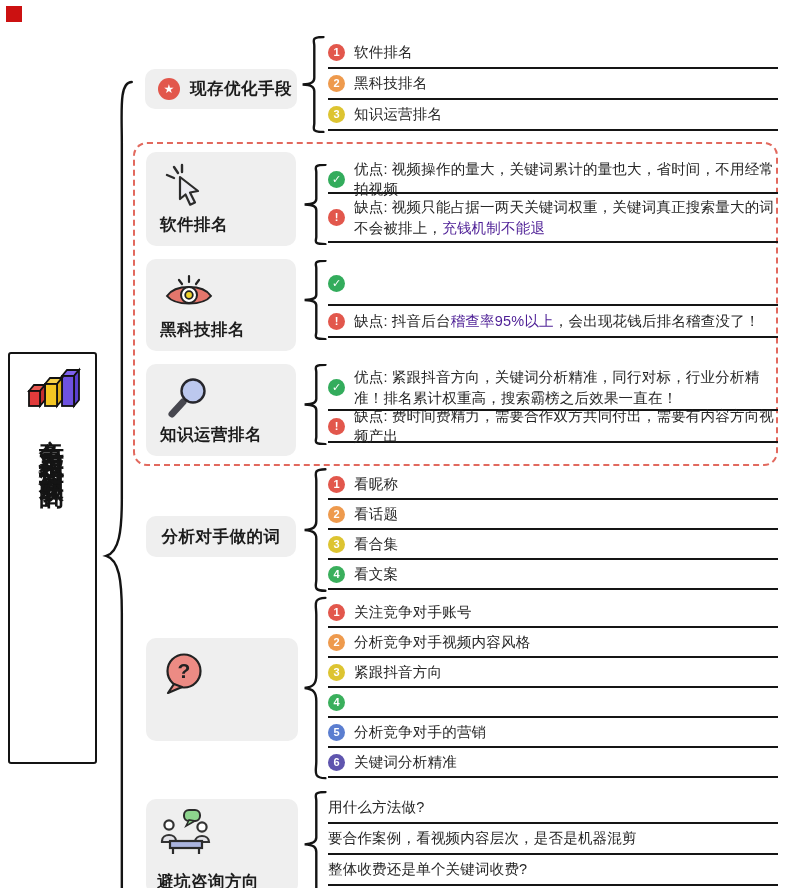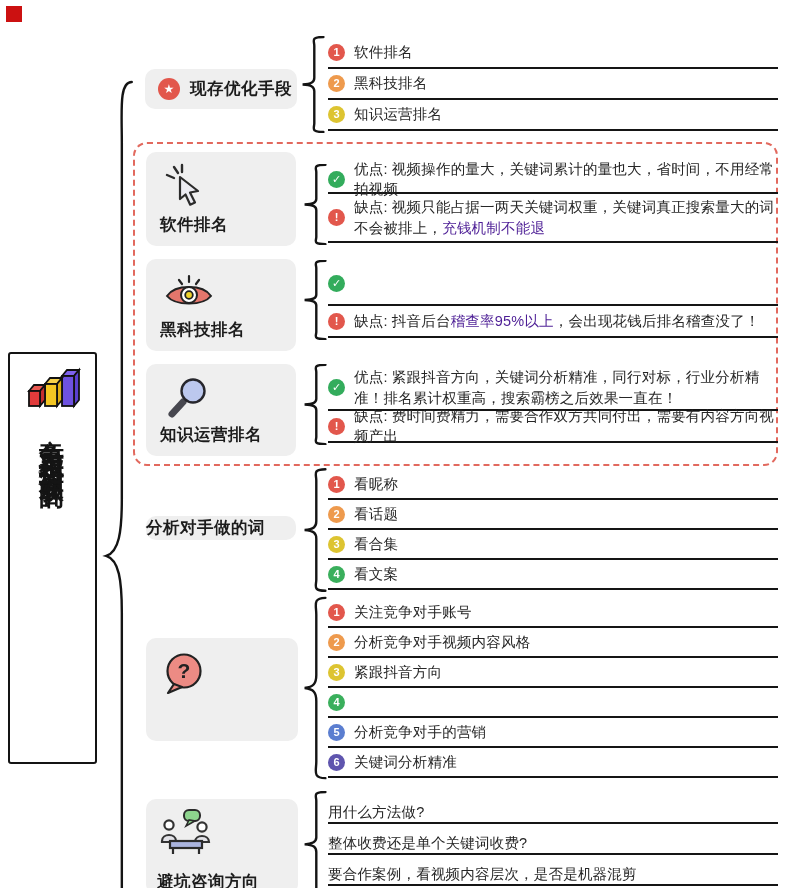--- a/index.html
+++ b/index.html
@@ -23,21 +23,21 @@
   .brace path { fill:none; stroke:#141414; stroke-width:2.4; stroke-linecap:round; vector-effect:non-scaling-stroke; }
 
   
   .node { position:absolute; background:#efefef; border-radius:10px; }
   .node .label { font-size:16.5px; font-weight:700; color:#1c1c1c; letter-spacing:0.5px; }
   .icon-node .label { position:absolute; left:14px; bottom:10px; }
   .n1 { left:145px; top:69px; width:152px; height:40px; display:flex; align-items:center; padding-left:13px; gap:10px; }
   .n2 { left:146px; top:152px; width:150px; height:94px; }
   .n3 { left:146px; top:259px; width:150px; height:92px; }
   .n4 { left:146px; top:364px; width:150px; height:92px; }
-  .n5 { left:146px; top:516px; width:150px; height:24px; display:flex; align-items:center; }
+  .n5 { left:146px; top:516px; width:150px; height:41px; display:flex; align-items:center; justify-content:center; }
   .n6 { left:146px; top:638px; width:152px; height:103px; }
   .n6 .label { left:9px; bottom:9px; letter-spacing:0; }
   .n7 { left:146px; top:799px; width:152px; height:95px; }
   .n7 .label { left:11px; top:72px; bottom:auto; }
   .node-icon { position:absolute; }
 
   .dashed-box { position:absolute; left:133px; top:142px; width:645px; height:324px;
                 border:2px dashed #e2695e; border-radius:14px; }
 
   
@@ -47,21 +47,21 @@
          display:flex; align-items:center; justify-content:center; line-height:1; }
   .txt { font-size:14.5px; line-height:20.5px; color:#262626; letter-spacing:0.2px; }
   .red { color:#4c1d95; }
 
   .g0 { top:38px; }  .g0 .row { height:31px; }
   .g1 { top:166px; } .g1 .r1 { height:28px; } .g1 .r2 { height:49px; }
   .g2 { top:262px; } .g2 .r1 { height:44px; } .g2 .r2 { height:32px; }
   .g3 { top:366px; } .g3 .r1 { height:45px; } .g3 .r2 { height:32px; }
   .g4 { top:470px; } .g4 .row { height:30px; }
   .g5 { top:598px; } .g5 .row { height:30px; }
-  .g6 { top:793px; } .g6 .row { height:31px;align-items:flex-end; }
+  .g6 { top:793px; } .g6 .row { height:31px; }
 
   .badge-star { width:22px; height:22px; border-radius:50%; color:#fff; font-size:12px;
                 display:flex; align-items:center; justify-content:center; }
 </style>
 </head>
 <body>
 
 <div class="canvas">
 
   <div class="marker" style="background: rgb(204, 17, 17);"></div>
@@ -248,20 +248,20 @@
     <span class="label">避坑咨询方向</span>
   </div>
   <svg class="brace" style="left:302px; top:791px; width:26px; height:97px;" viewBox="0 0 20 100" preserveAspectRatio="none">
     <path d="M18,1 C8,1 11,5 11,10 L11,48 C11,52 9,54.5 2,55 C9,55.5 11,58 11,63 L11,100"></path>
   </svg>
   <div class="items g6">
     <div class="row">
       <span class="txt">用什么方法做?</span>
     </div>
     <div class="row">
+      <span class="txt">要合作案例，看视频内容层次，是否是机器混剪</span>
+    </div>
+    <div class="row">
       <span class="txt">整体收费还是单个关键词收费?</span>
     </div>
-    <div class="row">
-      <span class="txt">要合作案例，看视频内容层次，是否是机器混剪</span>
-    </div>
   </div>
 
 </div>
 
 </body></html>

